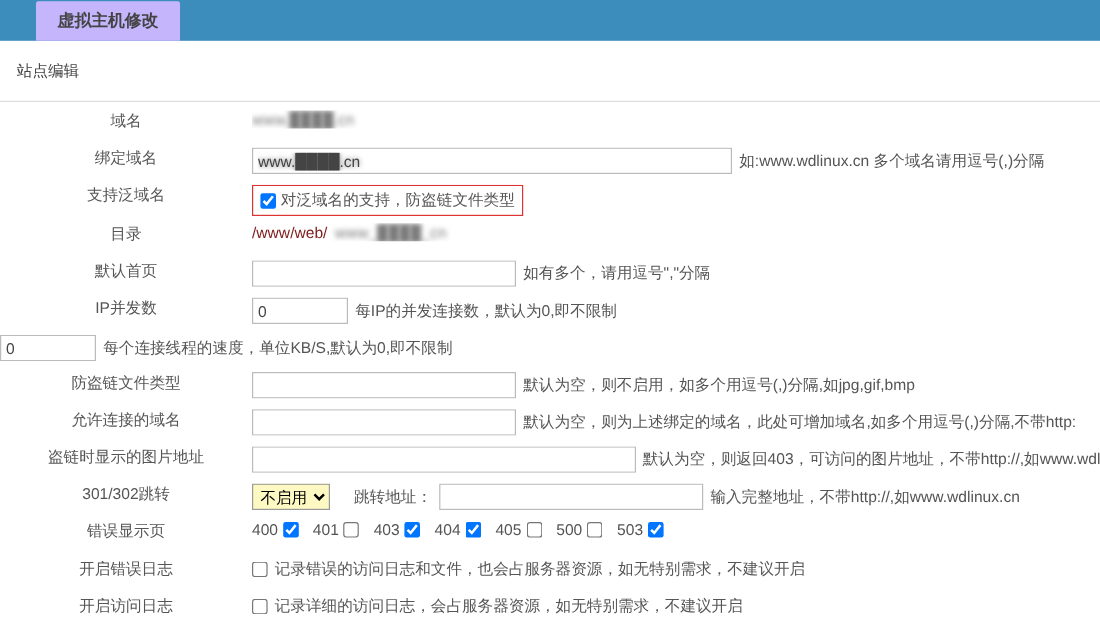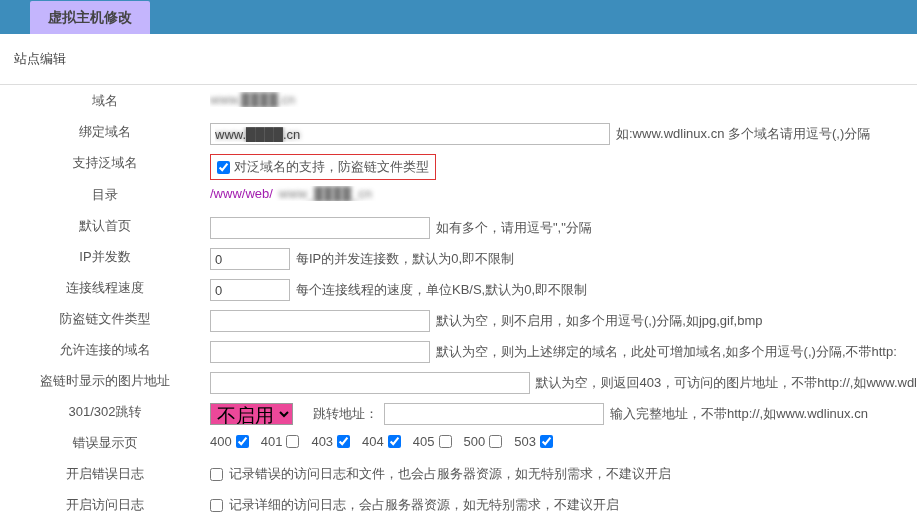--- a/index.html
+++ b/index.html
@@ -60,40 +60,40 @@
     font-size: 13px;
     overflow: hidden;
     white-space: nowrap;
   }
   .blur-text {
     color: transparent;
     text-shadow: 0 0 4px rgba(90,90,90,0.8);
     user-select: none;
   }
   .path-prefix {
-    color: #a21caf;
+    color: #7f1d1d;
   }
   input[type=text] {
     border: 1px solid #bbb;
     height: 22px;
     padding: 1px 4px;
     font-size: 13px;
     color: #444;
     font-family: inherit;
   }
   .w-long { width: 400px; }
   .w-mid { width: 220px; }
   .w-sm { width: 80px; }
   .w-xl { width: 420px; }
   select {
     border: 1px solid #999;
     height: 22px;
-    font-size: 19px;
+    font-size: 13px;
     font-family: inherit;
-    background: #ec4899;
+    background: #fef9c3;
     padding: 0 2px;
   }
   .highlight-box {
     border: 1px solid #d33;
     padding: 3px 6px;
     display: inline-flex;
     align-items: center;
     gap: 4px;
   }
   .err-group {
@@ -167,21 +167,20 @@
 
   <div class="row">
     <div class="label-col">IP并发数</div>
     <div class="value-col">
       <input type="text" class="w-sm" value="0" style="">
       <span class="help-text">每IP的并发连接数，默认为0,即不限制</span>
     </div>
   </div>
 
   <div class="row">
-    <div class="label-col">连接线程速度</div>
     <div class="value-col">
       <input type="text" class="w-sm" value="0" style="">
       <span class="help-text">每个连接线程的速度，单位KB/S,默认为0,即不限制</span>
     </div>
   </div>
 
   <div class="row">
     <div class="label-col">防盗链文件类型</div>
     <div class="value-col">
       <input type="text" class="w-mid" value="" style="">

